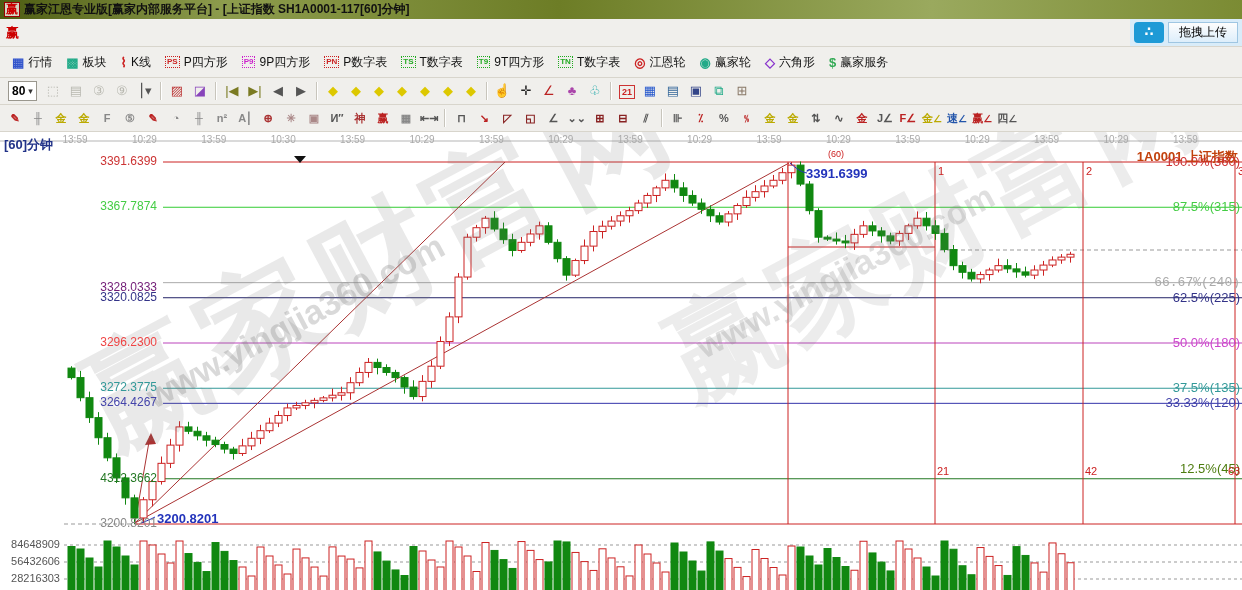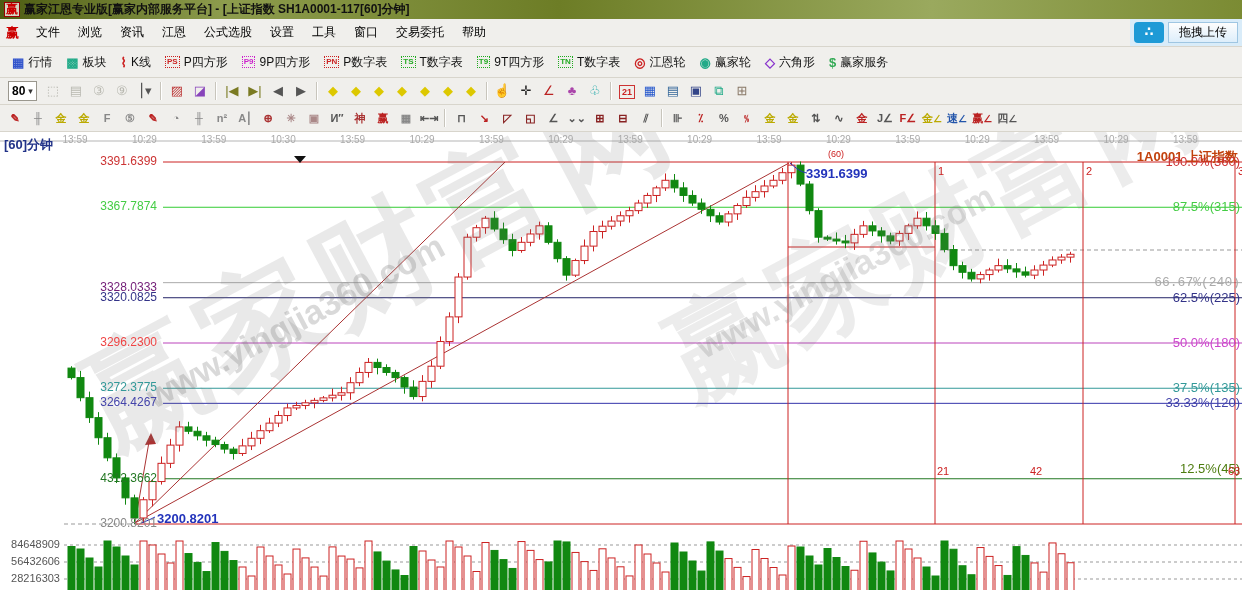--- a/index.html
+++ b/index.html
@@ -55,32 +55,20 @@
 
 <div class="app">
 
   <div class="titlebar">
     <span class="tlogo">赢</span>
     <span>赢家江恩专业版[赢家内部服务平台] - [上证指数  SH1A0001-117[60]分钟]</span>
   </div>
 
   <div class="menubar">
     <span class="mlogo">赢</span>
-    <div id="menu-items" style="display:flex;">
-        <span class="menu-item">文件</span>
-        <span class="menu-item">浏览</span>
-        <span class="menu-item">资讯</span>
-        <span class="menu-item">江恩</span>
-        <span class="menu-item">公式选股</span>
-        <span class="menu-item">设置</span>
-        <span class="menu-item">工具</span>
-        <span class="menu-item">窗口</span>
-        <span class="menu-item">交易委托</span>
-        <span class="menu-item">帮助</span>
-      </div>
     <div class="upload-wrap">
       <div class="cloud-btn">∴</div>
       <button class="upload-btn">拖拽上传</button>
     </div>
   </div>
 
   <div class="tb tb1" id="toolbar1">
       <button class="tb1btn">
         <span class="tbicon" style="color: rgb(51, 85, 204);">▦</span>
         <span>行情</span>
@@ -629,21 +617,21 @@
       <div class="plab" style="top: 248.25px; color: rgb(51, 153, 153);">3272.3775</div>
       <div class="pctlab" style="top: 248.25px; color: rgb(51, 153, 153);">37.5%(135)</div>
       <div class="plab" style="top: 263.333px; color: rgb(68, 68, 170);">3264.4267</div>
       <div class="pctlab" style="top: 263.333px; color: rgb(68, 68, 170);">33.33%(120)</div>
       <div class="plab" style="top: 338.75px; color: rgb(34, 119, 34);">4312.3662</div>
       <div class="pctlab" style="top: 329px; color: #4d7c0f;">12.5%(45)</div>
       <div class="plab" style="top: 384px; color: rgb(136, 136, 136);">3200.8201</div>
       <div class="seq" style="left: 938px; top: 33px;">1</div>
       <div class="seq" style="left: 937px; top: 333px;">21</div>
       <div class="seq" style="left: 1086px; top: 33px;">2</div>
-      <div class="seq" style="left: 1030px; top: 333px;">42</div>
+      <div class="seq" style="left: 1085px; top: 333px;">42</div>
       <div class="seq" style="left: 1238px; top: 33px;">3</div>
       <div class="seq" style="left: 1228px; top: 333px;">63</div>
       <div class="vlab" style="top: 406px;">84648909</div>
       <div class="vlab" style="top: 423px;">56432606</div>
       <div class="vlab" style="top: 440px;">28216303</div>
     </div>
 
 </div>
 
 </body></html>

